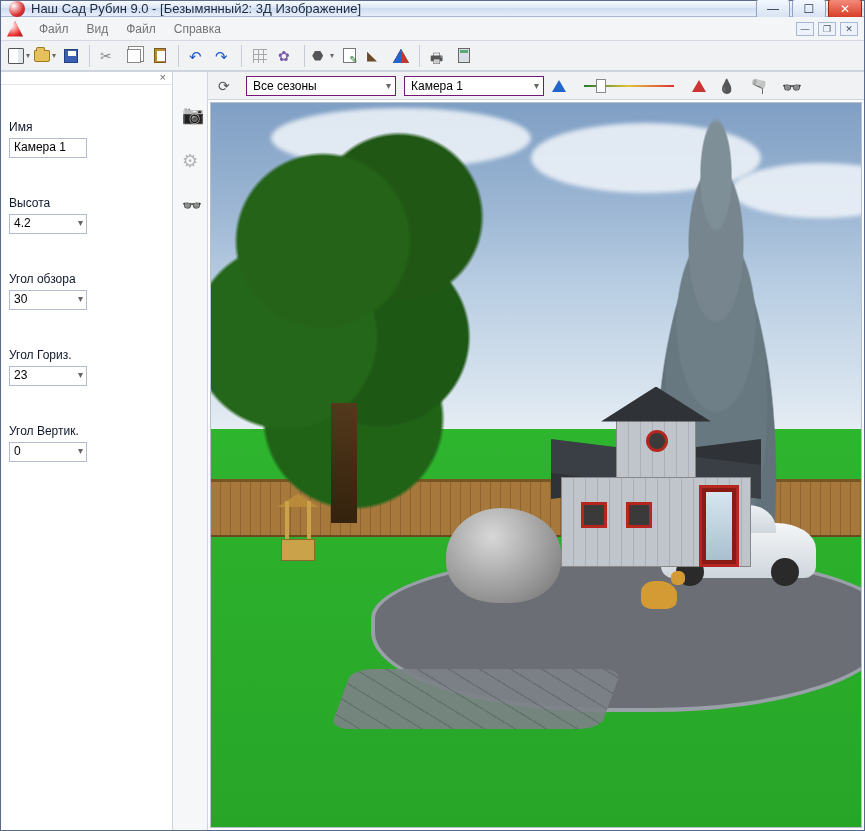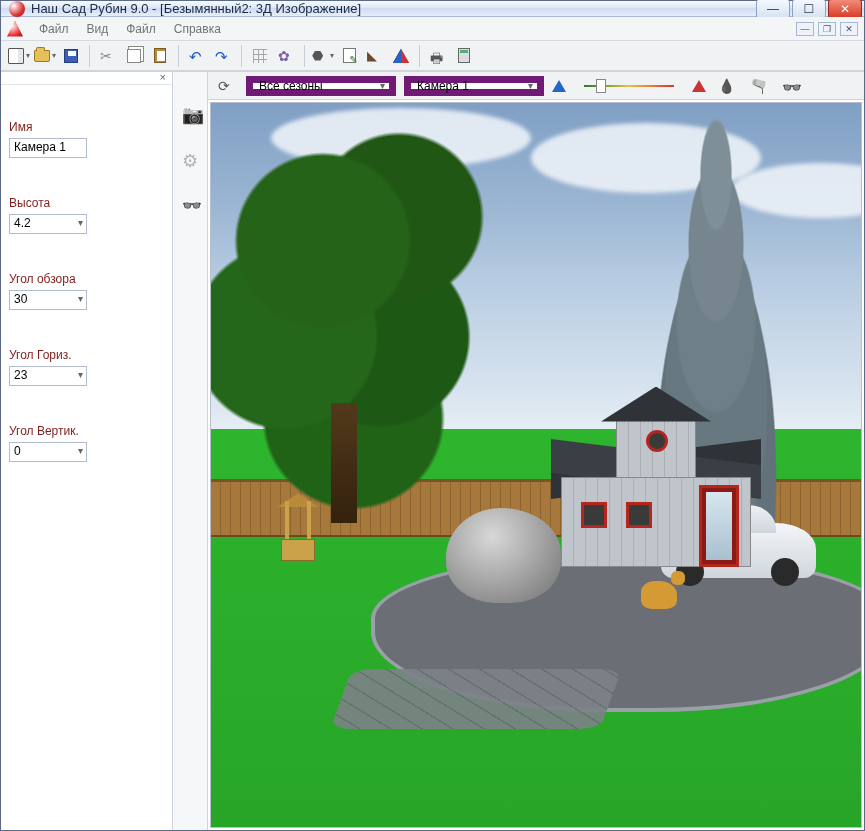--- a/index.html
+++ b/index.html
@@ -69,34 +69,34 @@
 .ico-glasses::before{content:"👓";font-size:16px;filter:grayscale(1) brightness(.6);}
 .ico-drop::before{content:"💧";font-size:14px;filter:grayscale(1) brightness(.5);}
 .ico-can::before{content:"🫗";font-size:14px;filter:grayscale(1) brightness(.8);}
 
 
 .client { flex:1; display:flex; background:#fff; border-top:1px solid #d0d4dc; }
 .leftpane { width:207px; border-right:1px solid #cfd4dc; display:flex; background:#fff; }
 .props { flex:1; padding:10px 8px; border-right:1px solid #cfd4dc; position:relative; }
 .props .closebar { position:absolute; top:-1px; left:0; right:0; height:14px; text-align:right; padding-right:6px; color:#666; font-size:11px; border-bottom:1px solid #e2e5ea; }
 .propgroup { margin:14px 0 10px; }
-.proplabel { color:#7f1d1d; margin-bottom:4px;margin-top:38px; }
+.proplabel { color:#0f172a; margin-bottom:4px;margin-top:38px; }
 .propinput, .propcombo {
   width: 78px; height:20px; border:1px solid #b3bccc; background:#fff; padding:1px 16px 1px 4px; position:relative; font-size:12px;
 }
 .propcombo::after { content:"▾"; position:absolute; right:3px; top:2px; color:#666; font-size:10px; }
 .sidetoolbar { width:34px; background:#f6f7f9; display:flex; flex-direction:column; align-items:center; padding-top:26px; gap:18px; }
 .sidebtn { width:28px; height:28px; display:flex; align-items:center; justify-content:center; border:1px solid transparent; border-radius:3px; cursor:pointer; }
 
 
 .docarea { flex:1; display:flex; flex-direction:column; }
 .doc-toolbar { height:28px; background:#f1f2f4; border-bottom:1px solid #cfd4dc; display:flex; align-items:center; padding:2px 6px; gap:8px; }
 .doc-toolbar .tbtn { height:22px; }
 .combo {
-  height:20px; border:7px solid #701a75; background:#fff; padding:1px 18px 1px 6px; position:relative; font-size:12px; display:flex; align-items:center;
+  height:20px; border:1px solid #701a75; background:#fff; padding:1px 18px 1px 6px; position:relative; font-size:12px; display:flex; align-items:center;
 }
 .combo::after{ content:"▾"; position:absolute; right:4px; color:#666; font-size:10px; }
 .combo.season{ width:150px; } .combo.camera{ width:140px; }
 .slider { width:110px; height:18px; position:relative; display:flex; align-items:center; }
 .slider-track{ position:absolute; left:10px; right:10px; top:8px; height:2px; background:linear-gradient(to right,#2a7a2a,#e6c23a,#d33); }
 .slider-thumb{ position:absolute; left:22px; top:2px; width:10px; height:14px; background:#fff; border:1px solid #888; }
 .slider-cone{ width:0;height:0;border-left:7px solid transparent;border-right:7px solid transparent;border-bottom:12px solid #c33;}
 .slider-cone.blue{border-bottom-color:#26c;}
 
 

